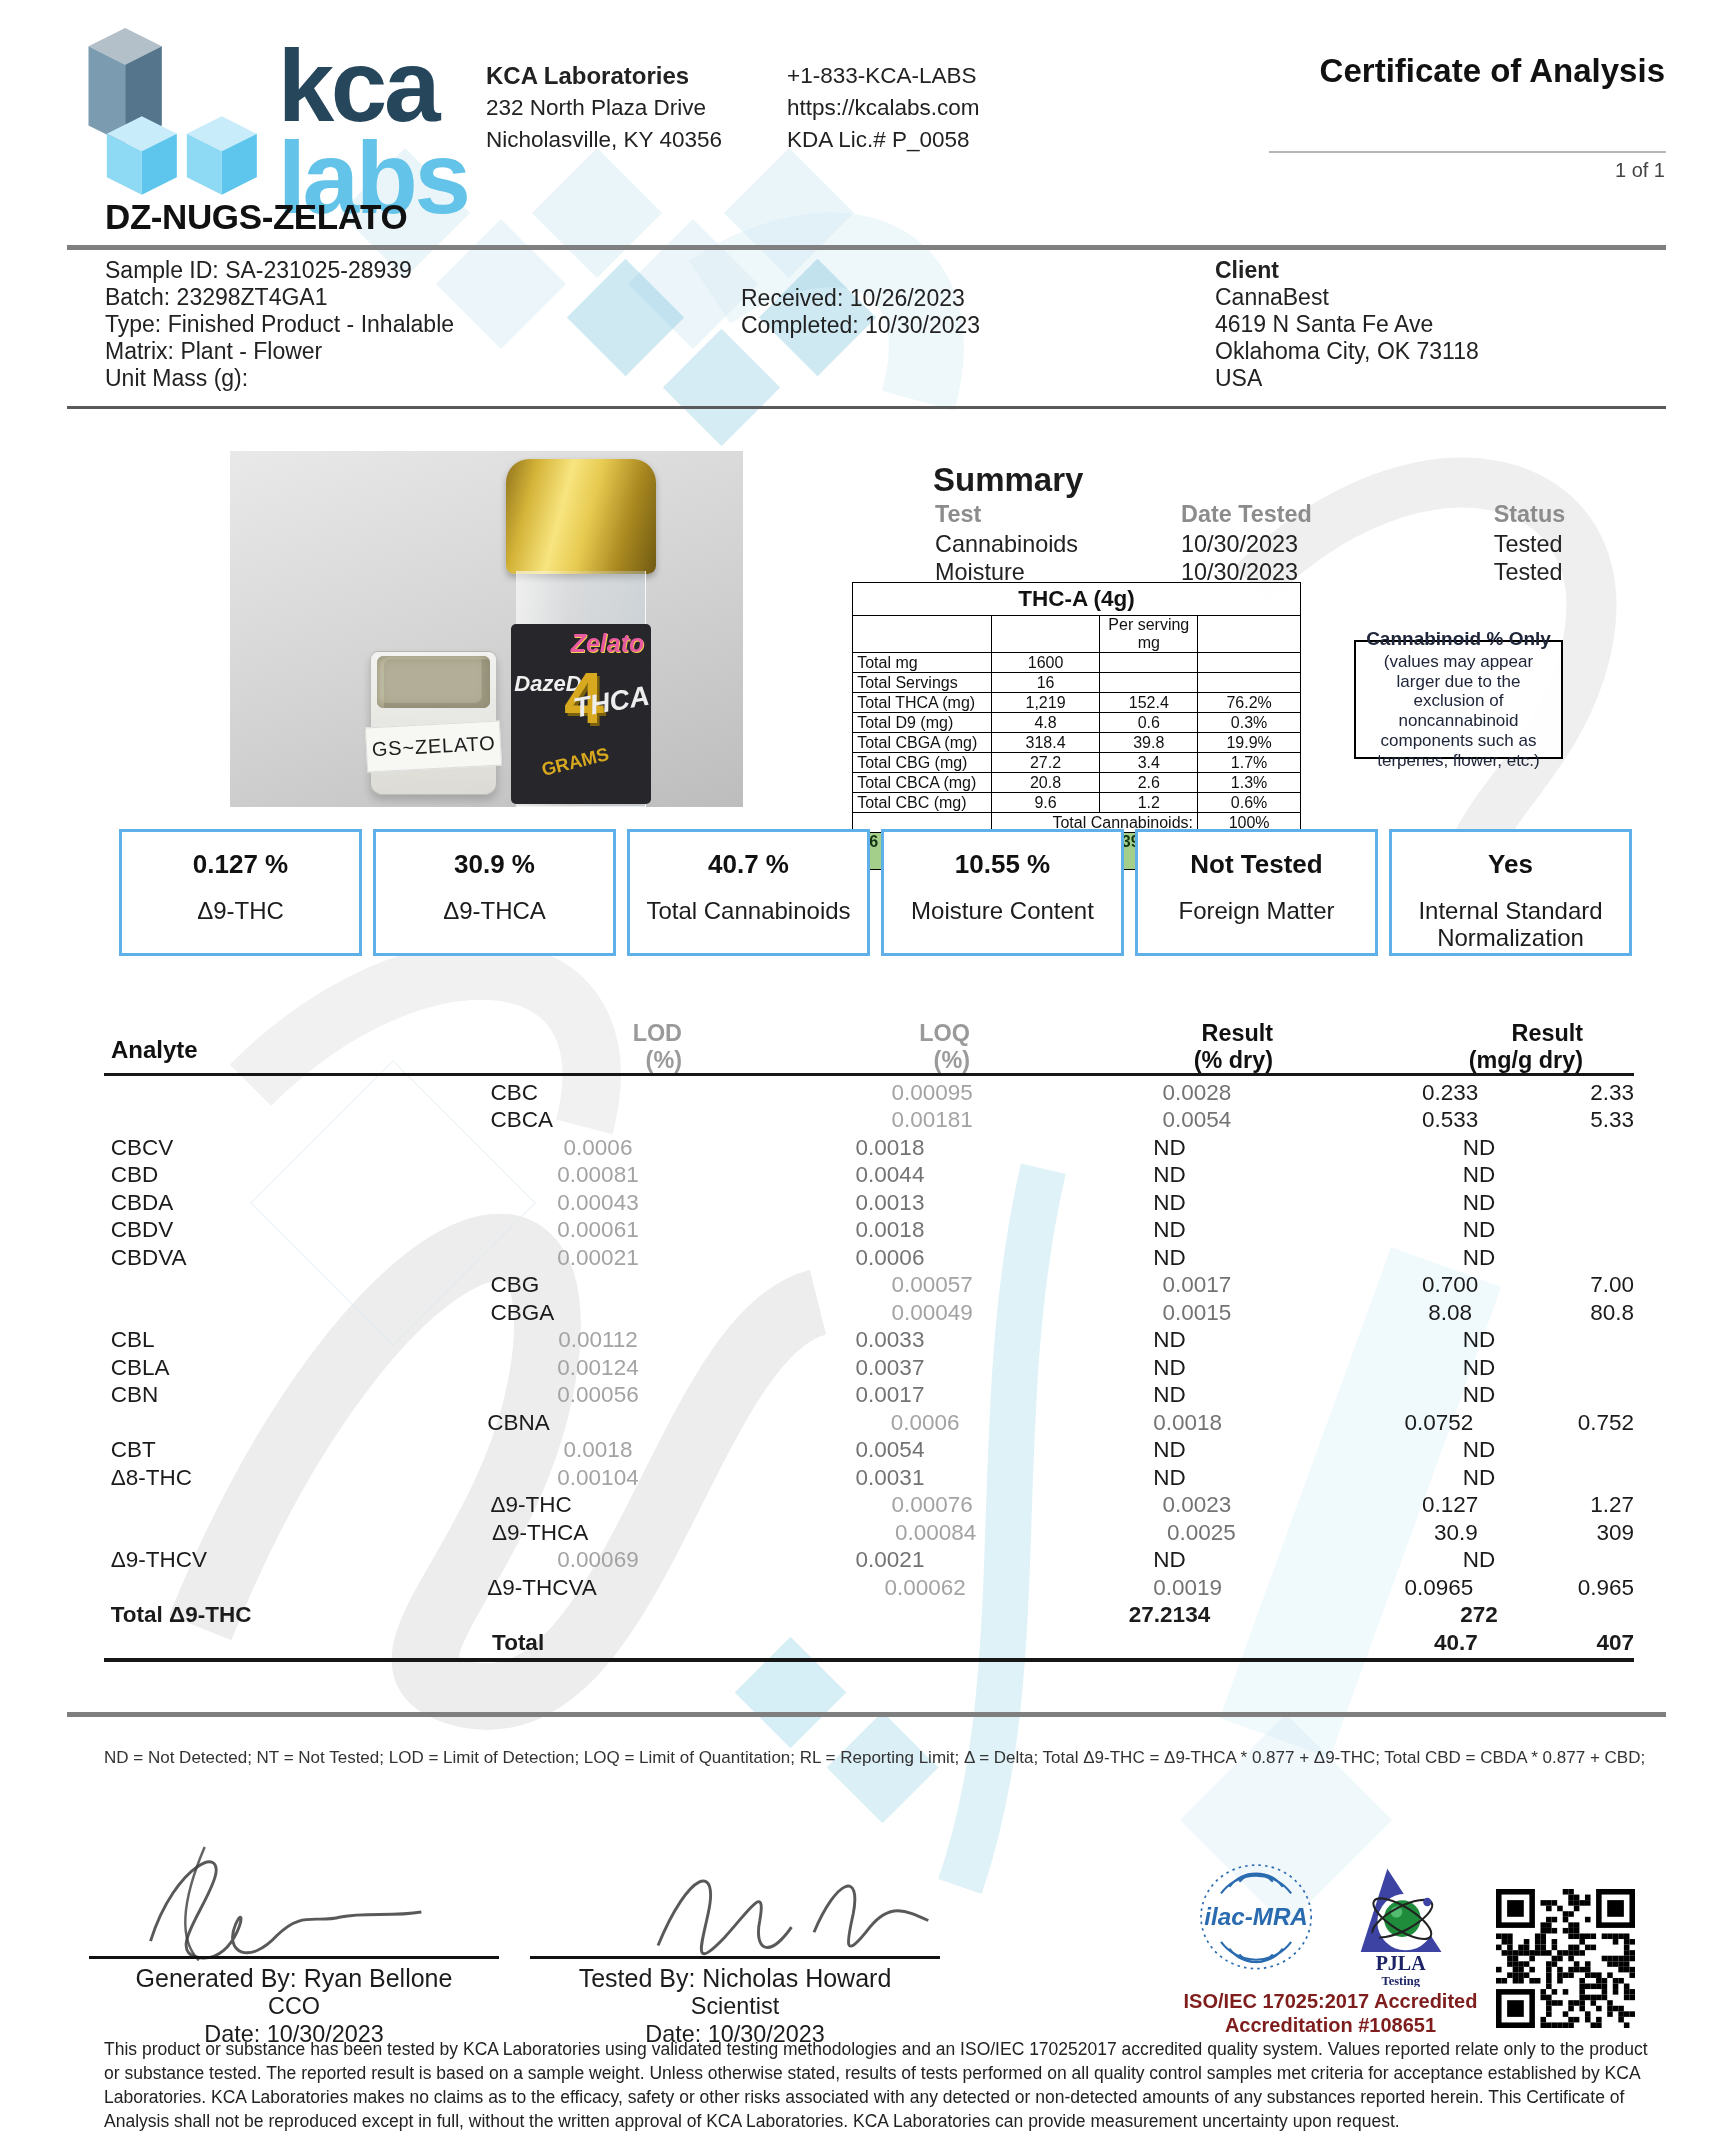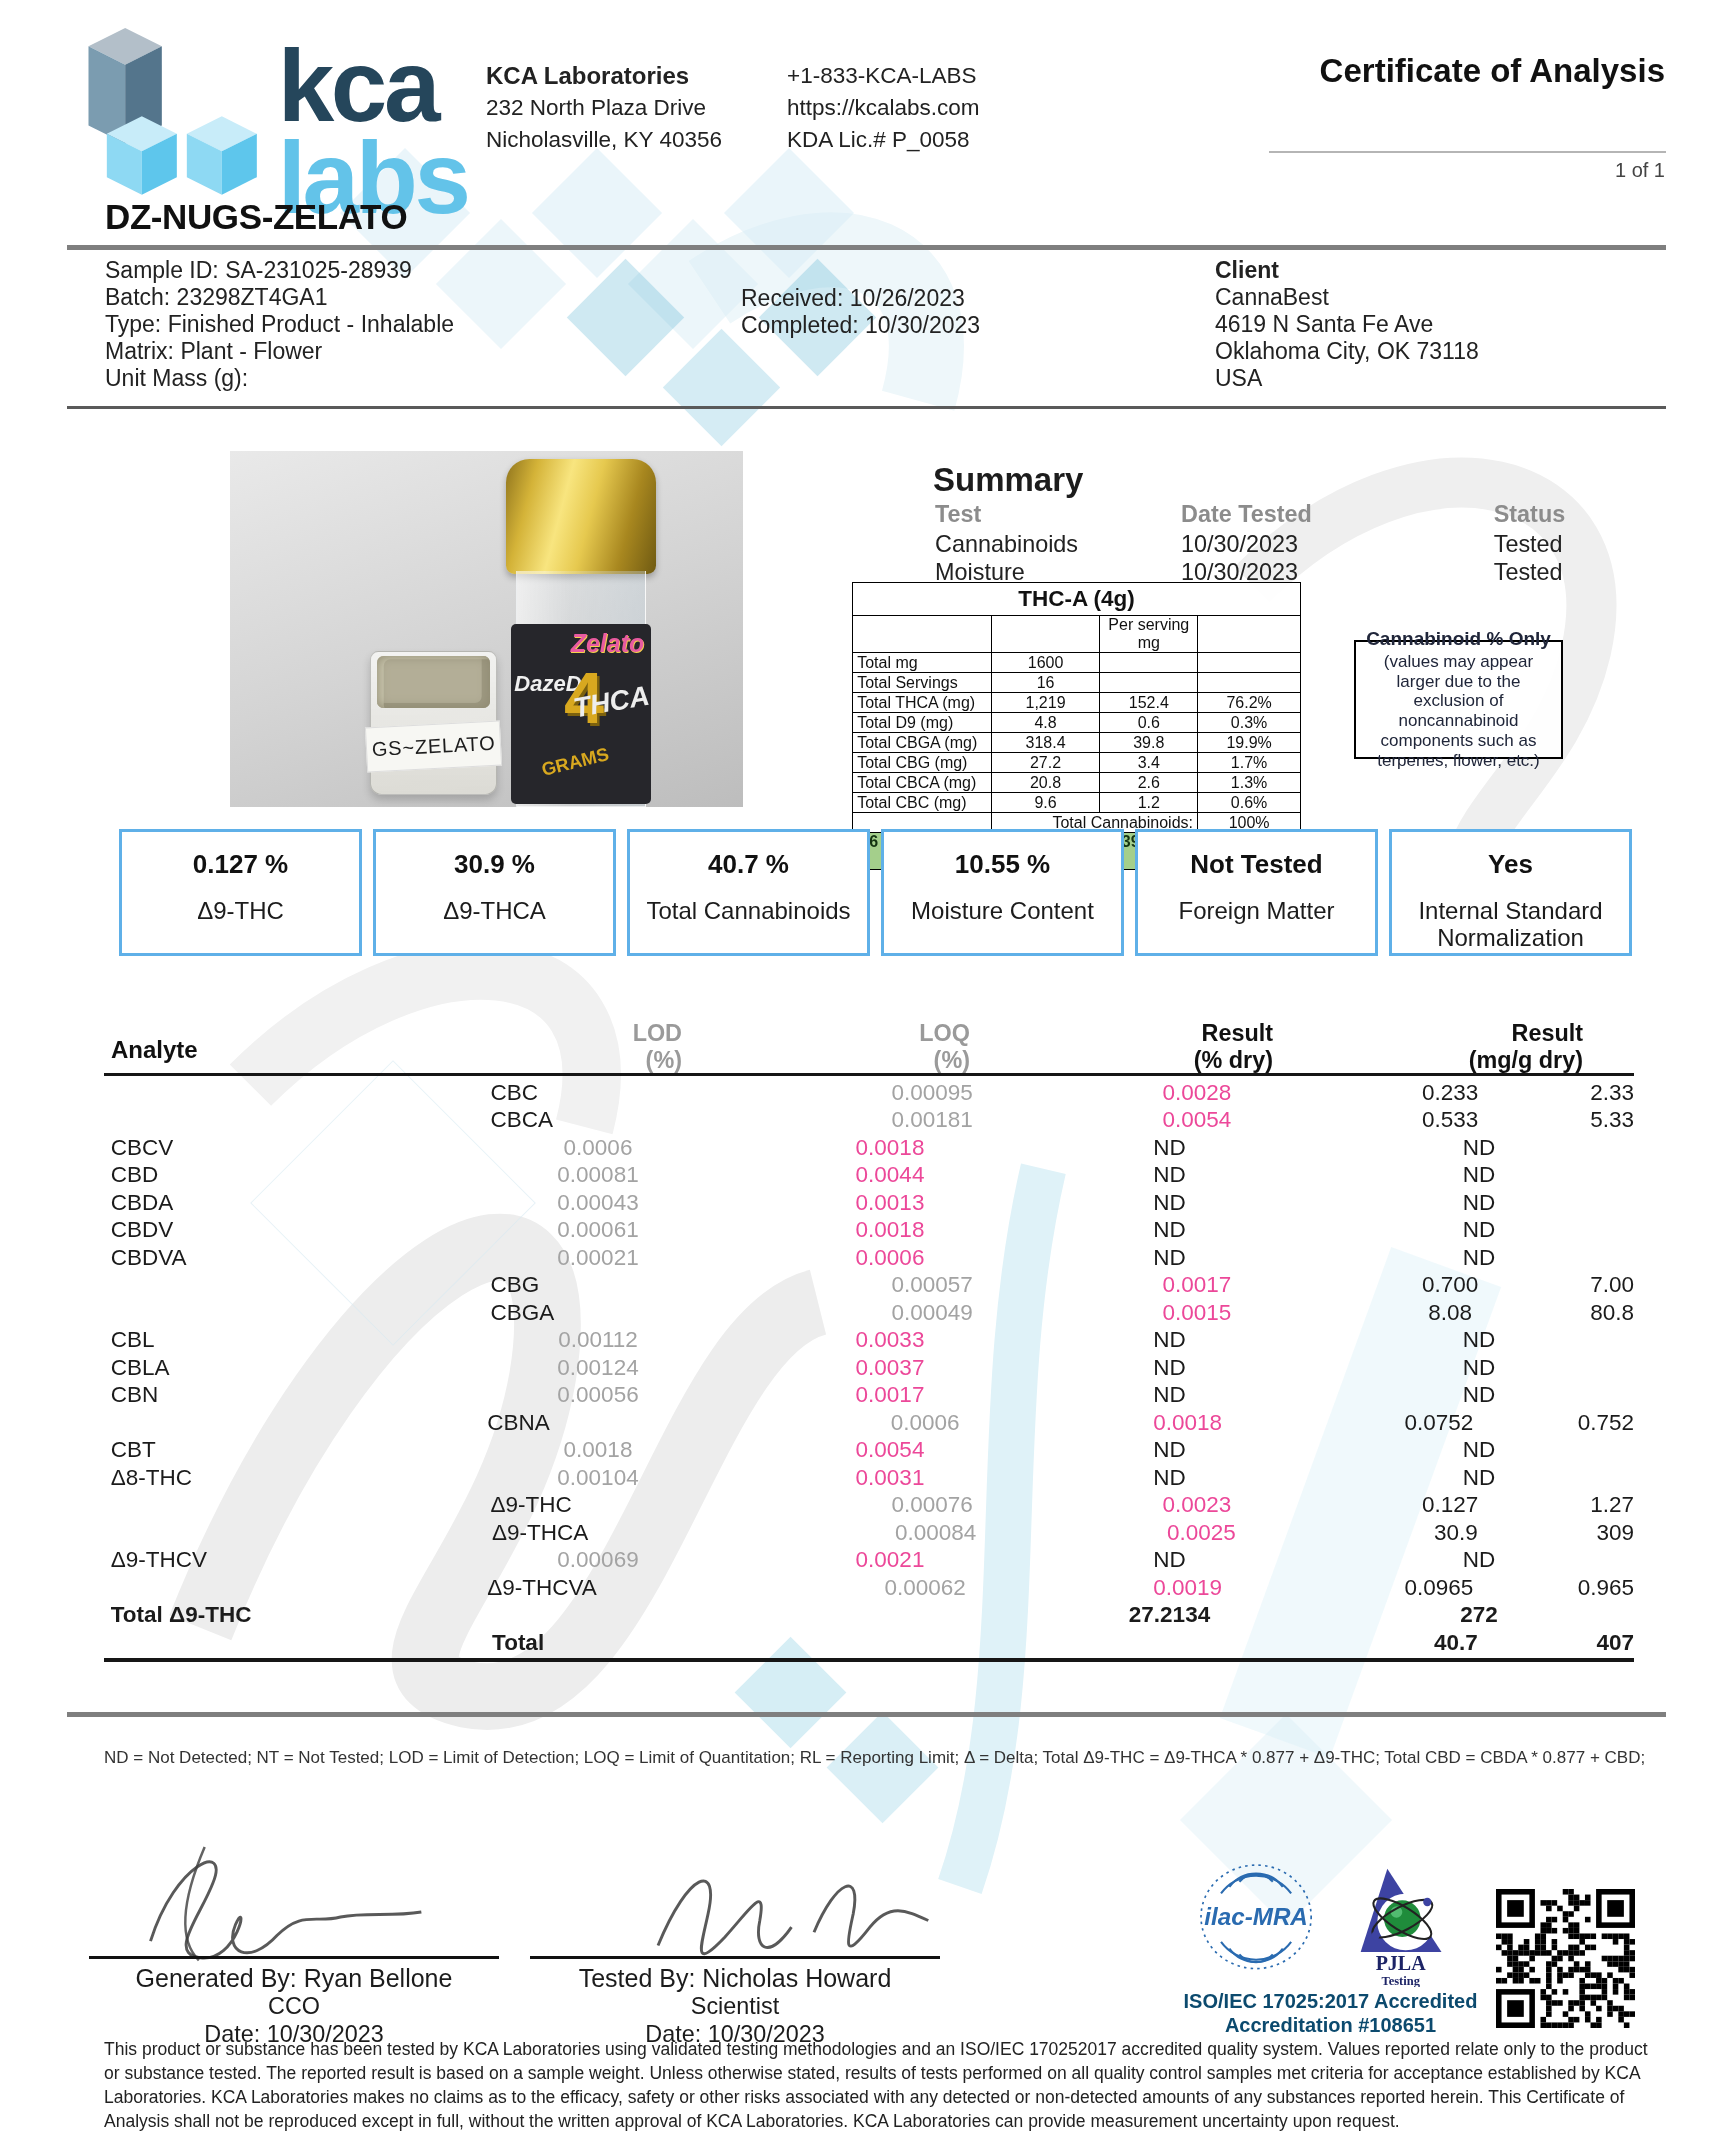--- a/index.html
+++ b/index.html
@@ -56,35 +56,35 @@
   #ch-loq{left:803px;top:1020px;width:167px;}
   #ch-res1{left:1064px;top:1020px;width:209px;color:#111;}
   #ch-res2{left:1374px;top:1020px;width:209px;color:#111;}
   #cann-underline{position:absolute;left:104px;top:1073px;width:1530px;height:2.9px;background:#161616;z-index:3;}
   #cann-rows{position:absolute;left:104px;top:1079px;width:1530px;z-index:3;font-size:22.5px;color:#1b1b1b;}
   .crow{display:flex;height:27.5px;align-items:center;position:relative;}
   .crow.bold{font-weight:bold;}
   .crow>div{position:relative;z-index:1;}
   .c-a{width:327px;padding-left:6.7px;box-sizing:border-box;}
   .c-lod{width:334px;text-align:center;color:#a3a3a3;}
-  .c-loq{width:250px;text-align:center;color:#ec4899;}
+  .c-loq{width:250px;text-align:center;color:#737373;}
   .c-pct{width:309px;text-align:center;}
   .c-mg{flex:1;text-align:center;}
   .hl{position:absolute;left:1014px;width:419px;top:1.7px;bottom:1.7px;background:#f3e9a6;z-index:0;}
   #cann-bottomline{position:absolute;left:104px;top:1658px;width:1530px;height:4.2px;background:#161616;z-index:3;}
   #cann-footnote{position:absolute;left:104px;top:1748px;width:1557px;font-size:17px;color:#333;z-index:3;}
   
   .sig-line{position:absolute;top:1956px;height:2.5px;background:#111;z-index:3;}
   .sig-block{position:absolute;top:1964px;text-align:center;z-index:3;color:#1c1c1c;}
   .sig-block .n{font-size:25px;line-height:28px;}
   .sig-block .r{font-size:23.4px;line-height:28px;}
   .sig-block .d{font-size:23.4px;line-height:28px;}
   .sigsvg{position:absolute;z-index:3;}
   #iso-text{position:absolute;left:1176px;top:1989px;width:309px;text-align:center;
-            font-size:20px;font-weight:bold;color:#0c4a6e;z-index:3;line-height:24px;}
+            font-size:20px;font-weight:bold;color:#7f1d1d;z-index:3;line-height:24px;}
   #fine-print{position:absolute;left:104px;top:2037px;width:1560px;font-size:17.5px;line-height:1.38;color:#222;z-index:3;}
   
   #photo{position:absolute;left:230px;top:451px;width:513px;height:356px;z-index:2;overflow:hidden;
          background:linear-gradient(160deg,#e9e9e9 0%,#d4d4d4 50%,#bdbdbd 100%);}
   #jar{position:absolute;left:140px;top:200px;width:127px;height:144px;}
   #jar-body{position:absolute;left:0;right:0;top:0;bottom:0;border-radius:8.3px 8.3px 11.7px 11.7px;
             background:linear-gradient(180deg,rgba(250,250,248,.8),rgba(222,221,214,.9));
             border:1.7px solid rgba(150,150,145,.55);box-shadow:0 5px 8.3px rgba(0,0,0,.18);}
   #jar-buds{position:absolute;left:6.7px;top:5px;right:6.7px;height:52px;border-radius:6.7px;background:#b3ae97;
             box-shadow:inset 0 0 11.7px #8d886f, inset 6.7px 3.3px 0 #c8c4ac, inset -8.3px -5px 0 #9d9881;}

